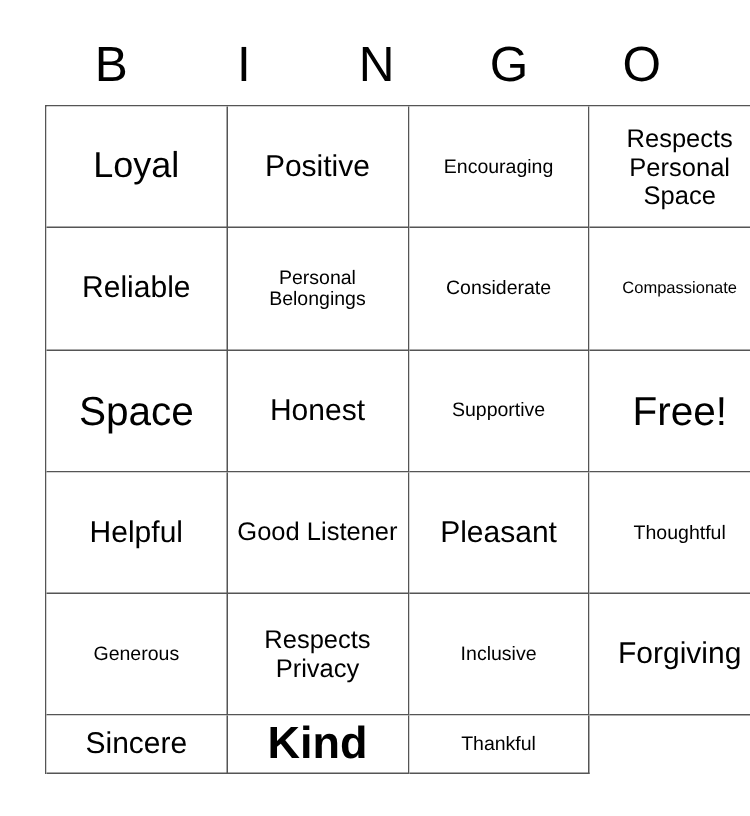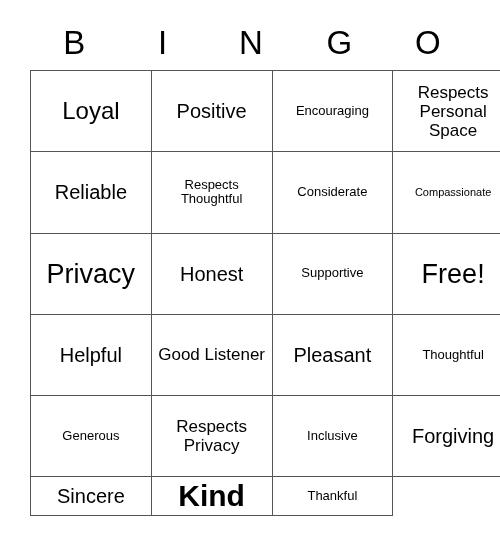--- a/index.html
+++ b/index.html
@@ -114,30 +114,30 @@
       <div class="cell fs-xs">
         <span class="cell-text">Encouraging</span>
       </div>
       <div class="cell fs-sm">
         <span class="cell-text">Respects Personal Space</span>
       </div>
       <div class="cell fs-md">
         <span class="cell-text">Reliable</span>
       </div>
       <div class="cell fs-xs">
-        <span class="cell-text">Respects Thoughtful</span>
+        <span class="cell-text">Personal Belongings</span>
       </div>
       <div class="cell fs-xs">
         <span class="cell-text">Considerate</span>
       </div>
       <div class="cell fs-xxs">
         <span class="cell-text">Compassionate</span>
       </div>
       <div class="cell fs-xl">
-        <span class="cell-text">Privacy</span>
+        <span class="cell-text">Space</span>
       </div>
       <div class="cell fs-md">
         <span class="cell-text">Honest</span>
       </div>
       <div class="cell fs-xs">
         <span class="cell-text">Supportive</span>
       </div>
       <div class="cell fs-xl">
         <span class="cell-text">Free!</span>
       </div>

